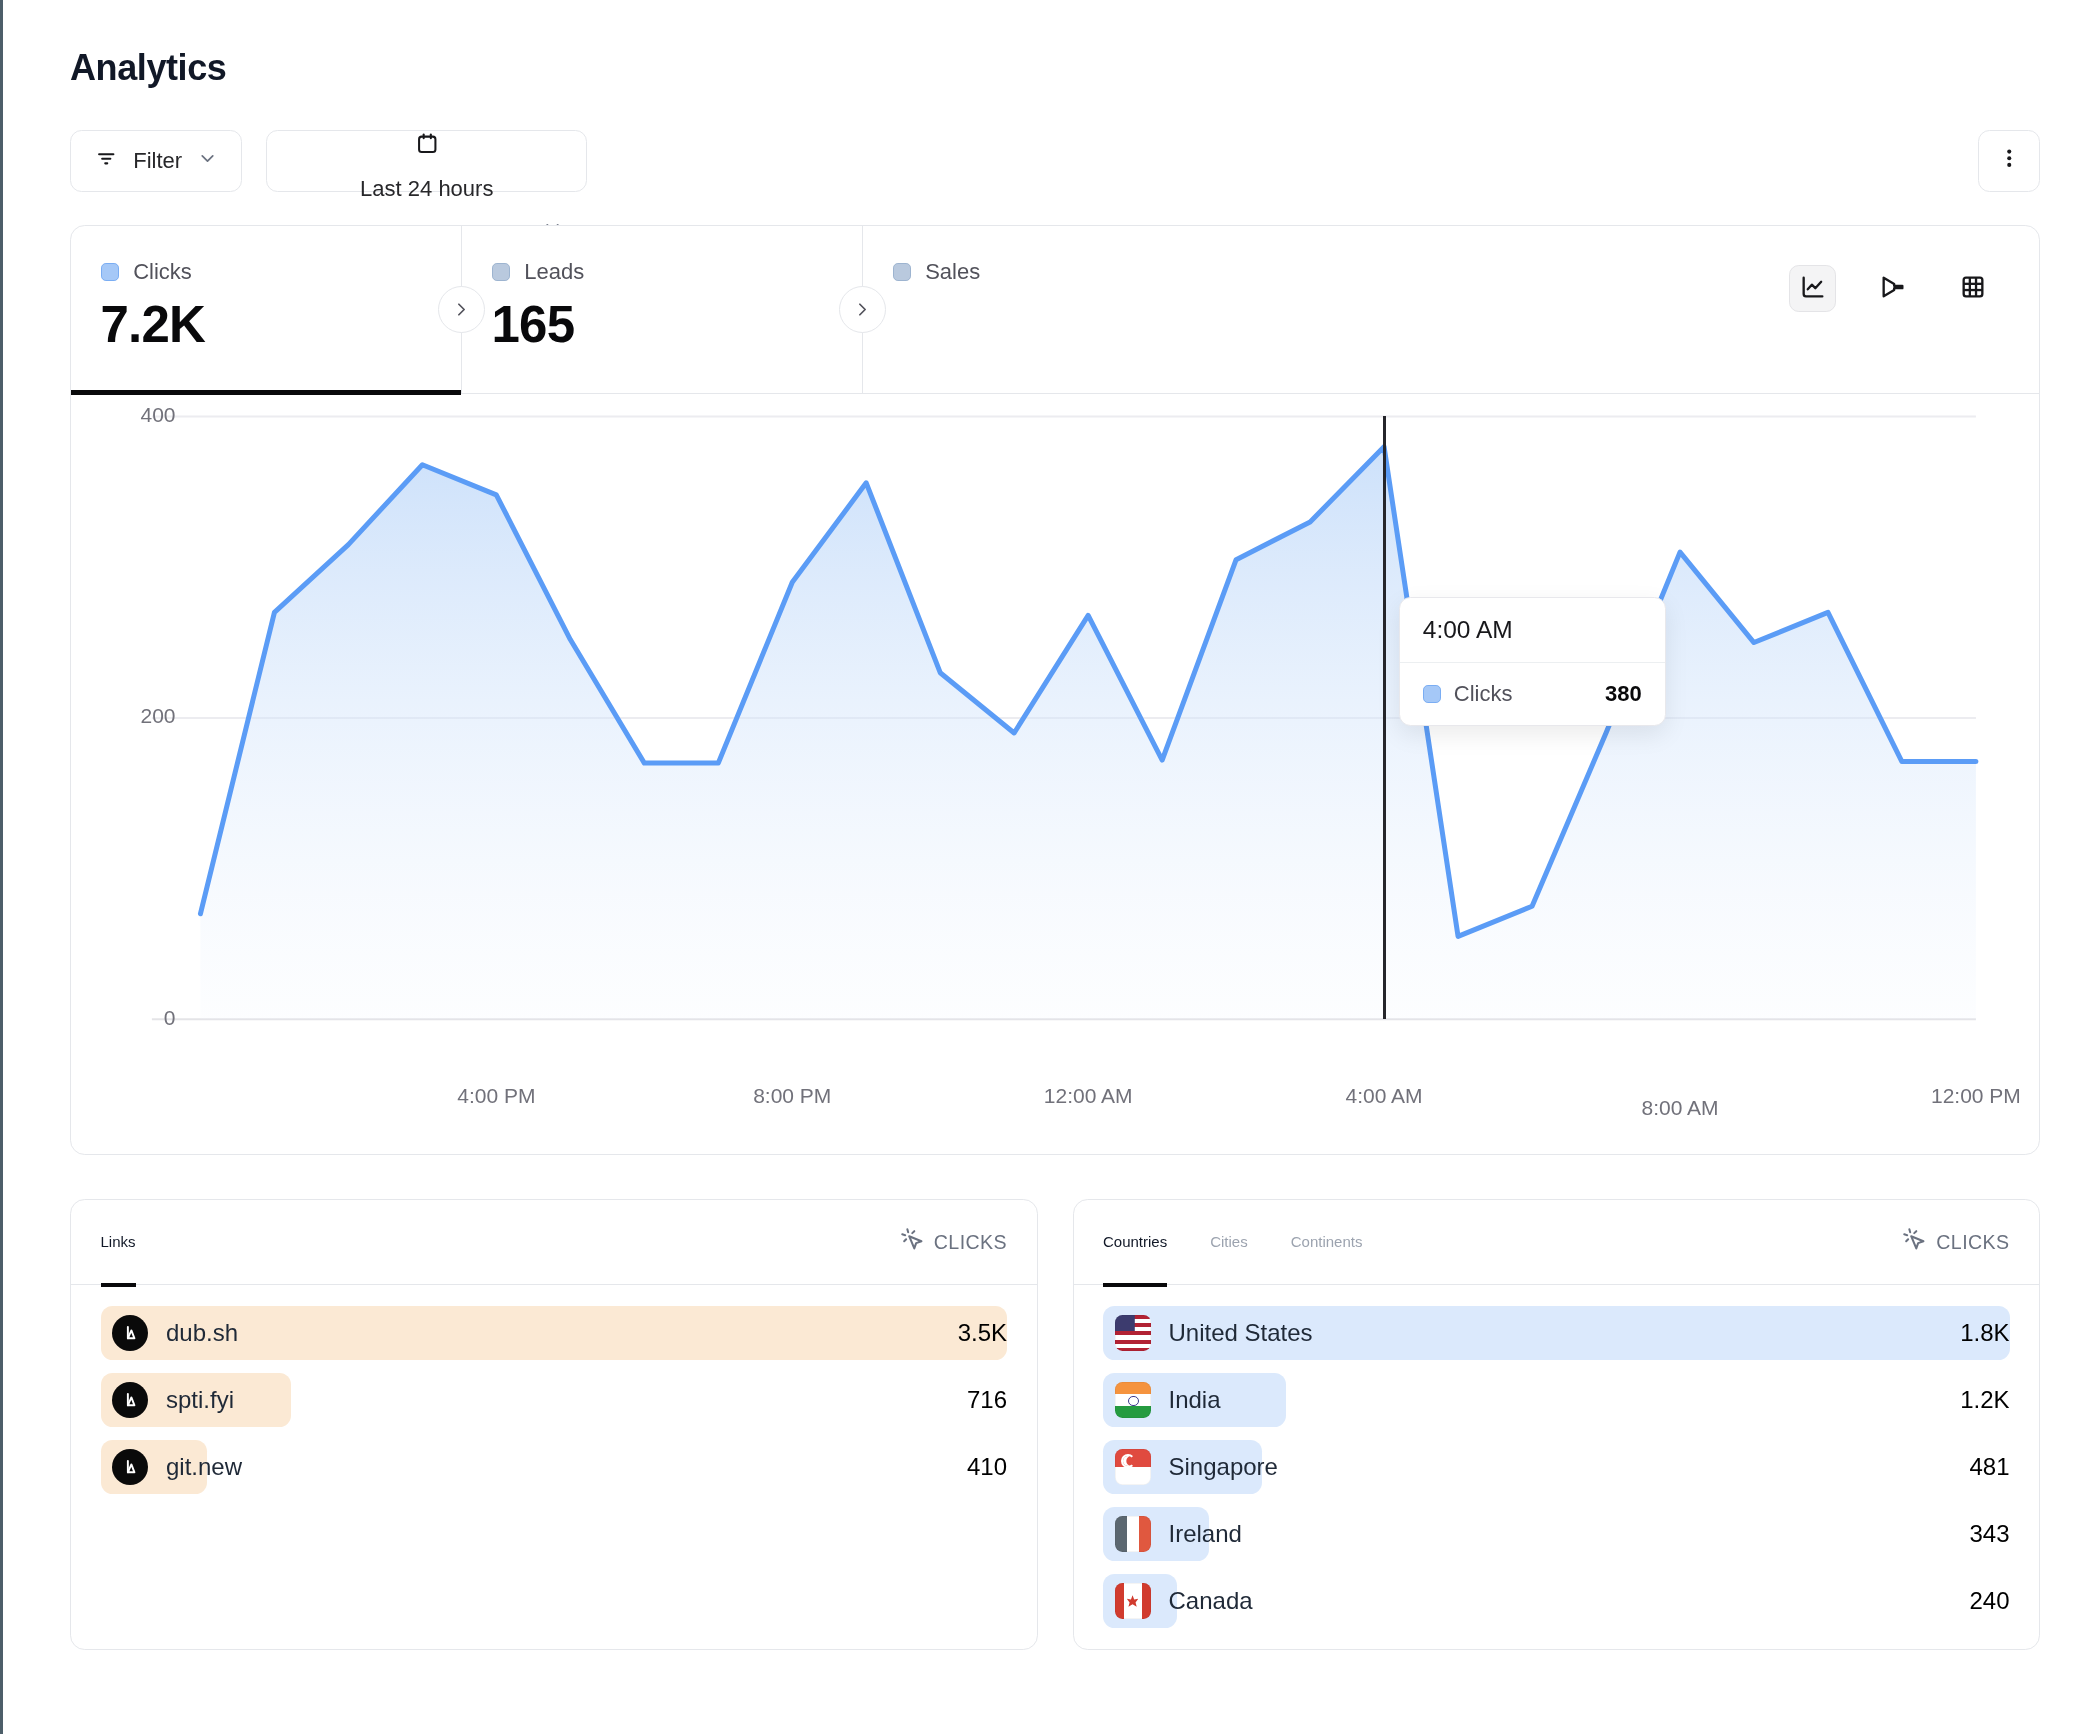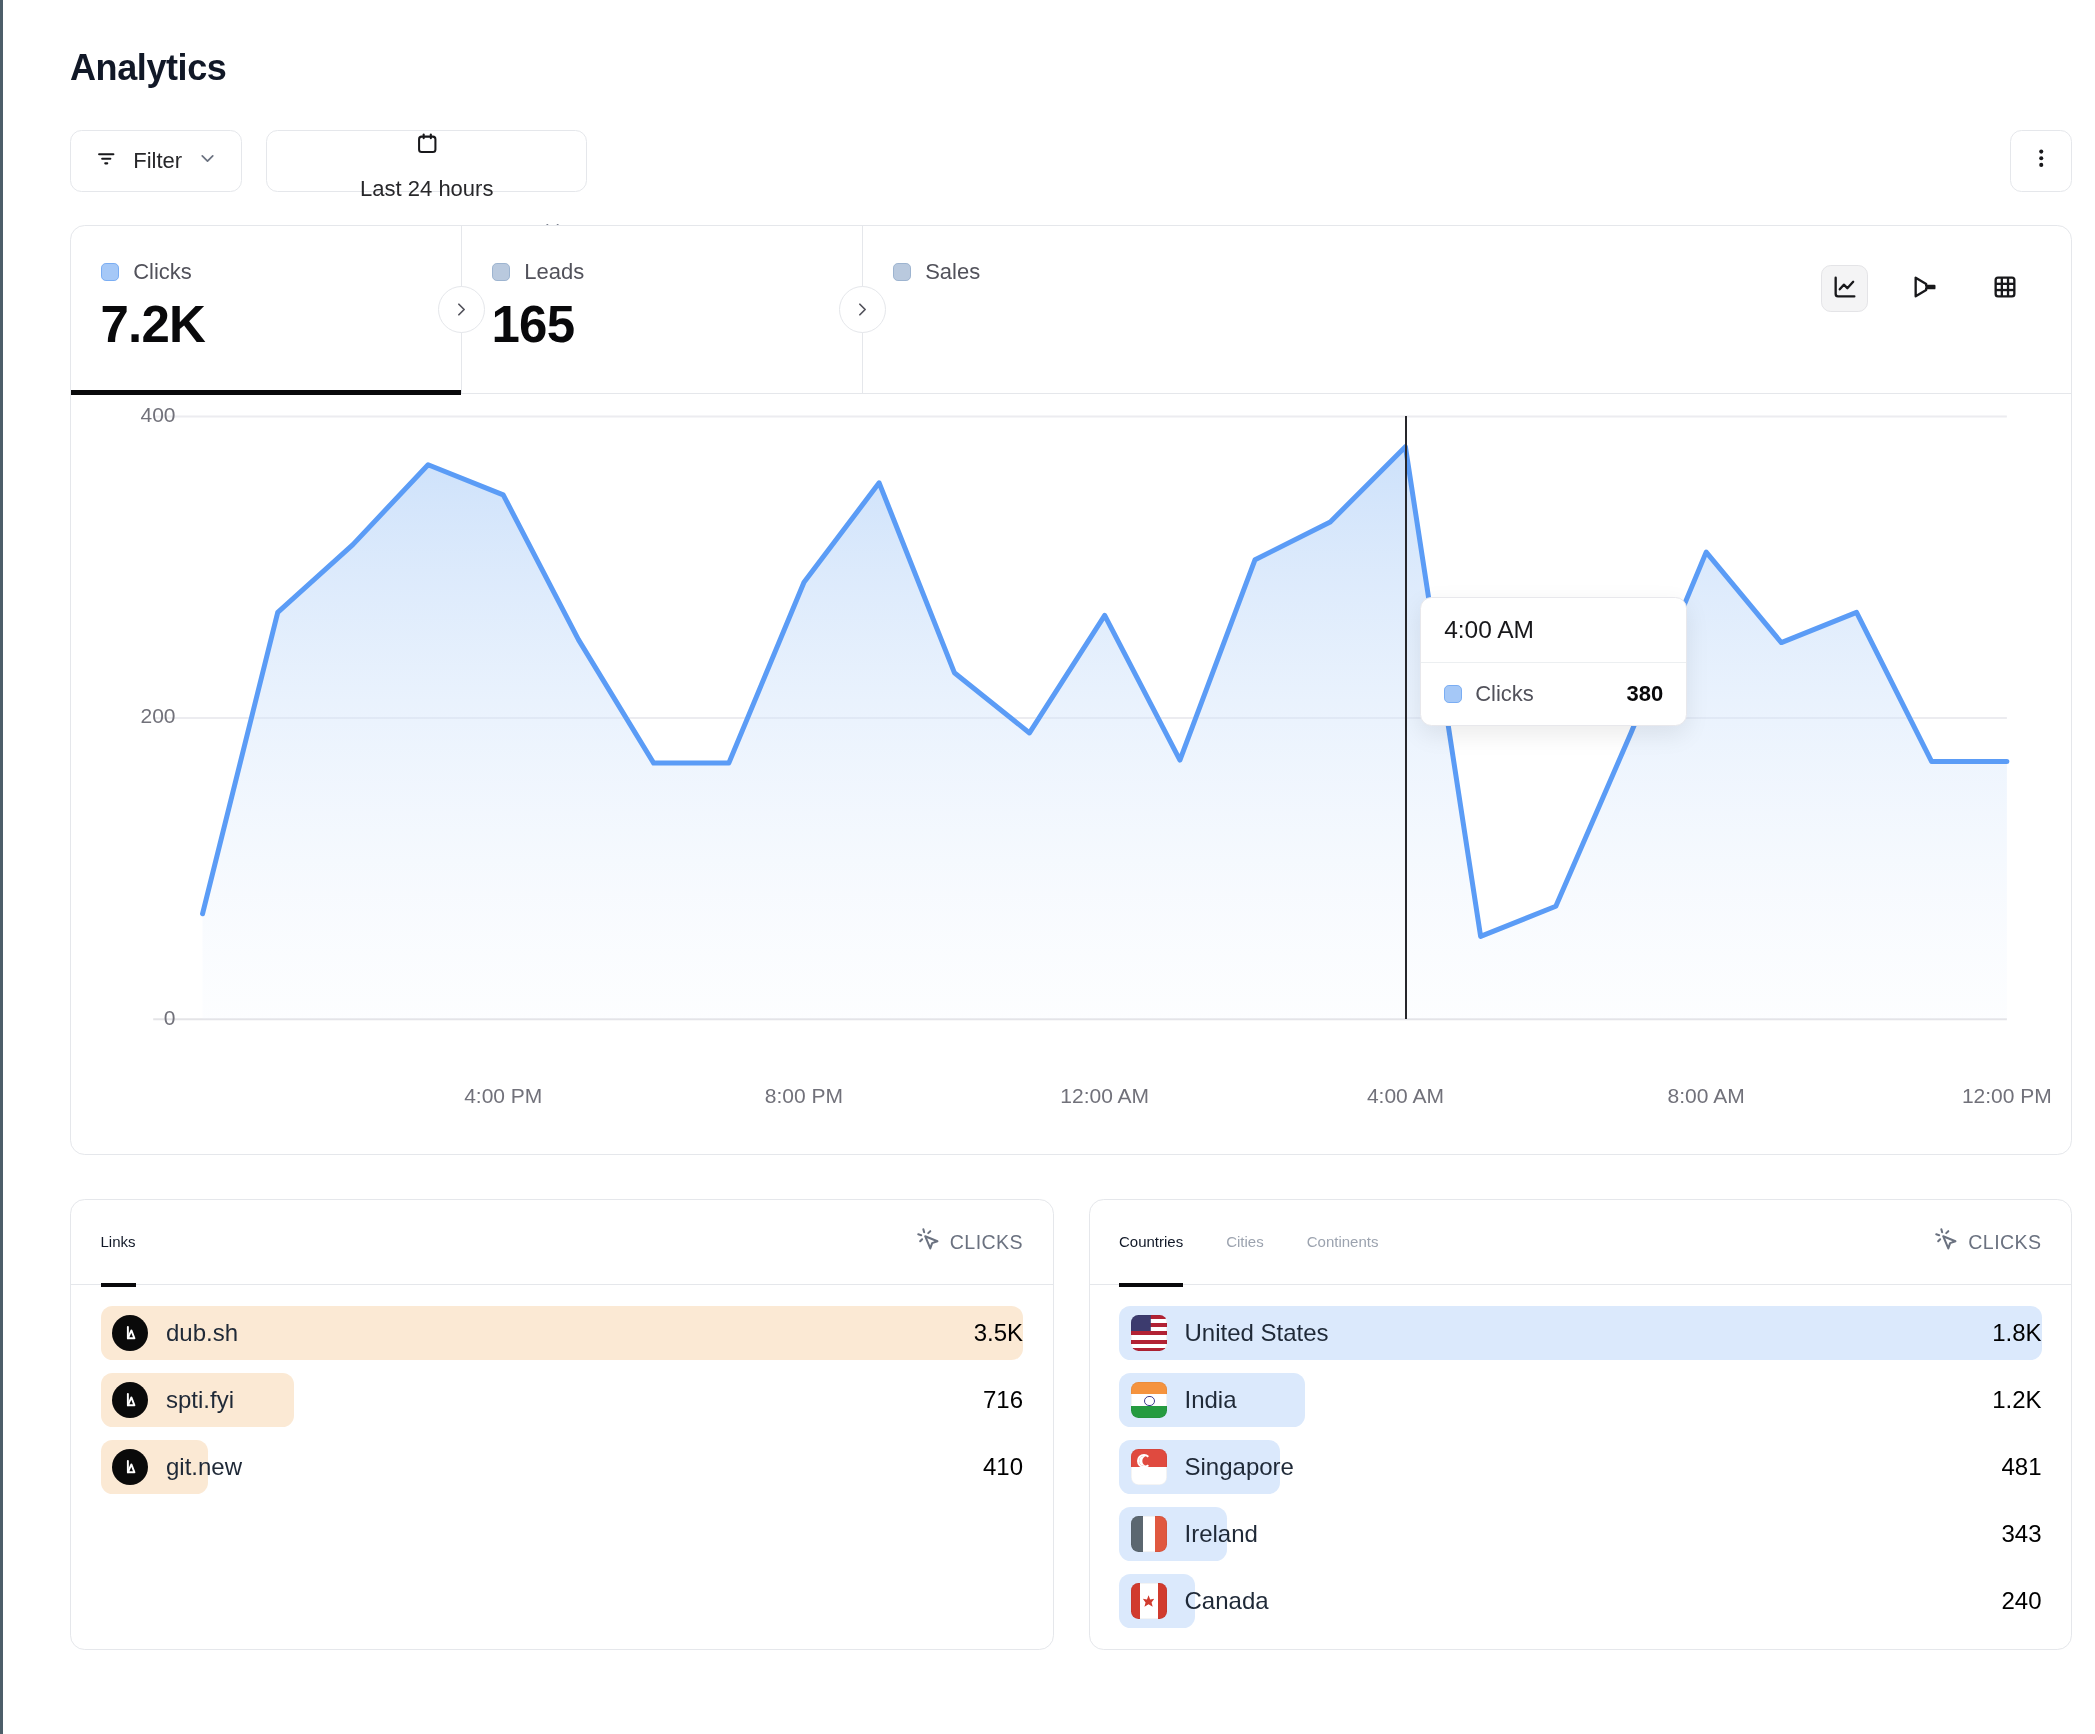--- a/index.html
+++ b/index.html
@@ -3,21 +3,21 @@
 <meta charset="utf-8">
 <style>
   * { box-sizing: border-box; }
   html,body { margin:0; padding:0; background:#fff; }
   body {
     width:2096px; height:1735px; position:relative;
     font-family:"Liberation Sans","DejaVu Sans",sans-serif;
     color:#18181b; overflow:hidden;
   }
   .edge-accent { position:absolute; left:0; top:0; width:2.5px; height:1735px; background:#4d5e69; }
-  .page { padding:47px 24px 0 70px; }
+  .page { padding:47px 56px 0 70px; }
 
   h1.page-title { font-size:36px; font-weight:700; color:#111827; margin:0 0 41px; letter-spacing:-0.4px; }
 
   
   .toolbar { display:flex; align-items:center; gap:24.5px; margin-bottom:33px; }
   .btn {
     height:62px; border:1.3px solid #e5e7eb; border-radius:11.5px; background:#fff;
     display:flex; align-items:center; gap:14.7px; padding:0 23px;
     font-size:22px; color:#27272a; cursor:pointer;
   }
@@ -215,21 +215,21 @@
       <div id="ylabels">
           <div class="ylabel" style="top: 9px;">400</div>
           <div class="ylabel" style="top: 310px;">200</div>
           <div class="ylabel" style="top: 612px;">0</div>
         </div>
       <div id="xlabels">
           <div class="xlabel" style="left: 21.6125%;">4:00 PM</div>
           <div class="xlabel" style="left: 36.6489%;">8:00 PM</div>
           <div class="xlabel" style="left: 51.6852%;">12:00 AM</div>
           <div class="xlabel" style="left: 66.7215%;">4:00 AM</div>
-          <div class="xlabel" style="left: 81.7578%;">8:00 AM</div>
+          <div class="xlabel" style="left: 81.7578%; margin-top: 12px;">8:00 AM</div>
           <div class="xlabel" style="left: 96.7941%;">12:00 PM</div>
         </div>
     </div>
   </div>
 
   <div class="panels">
     <div class="panel">
       <div class="panel-header">
         <div class="tabs">
           <span class="tab active">Links</span>

